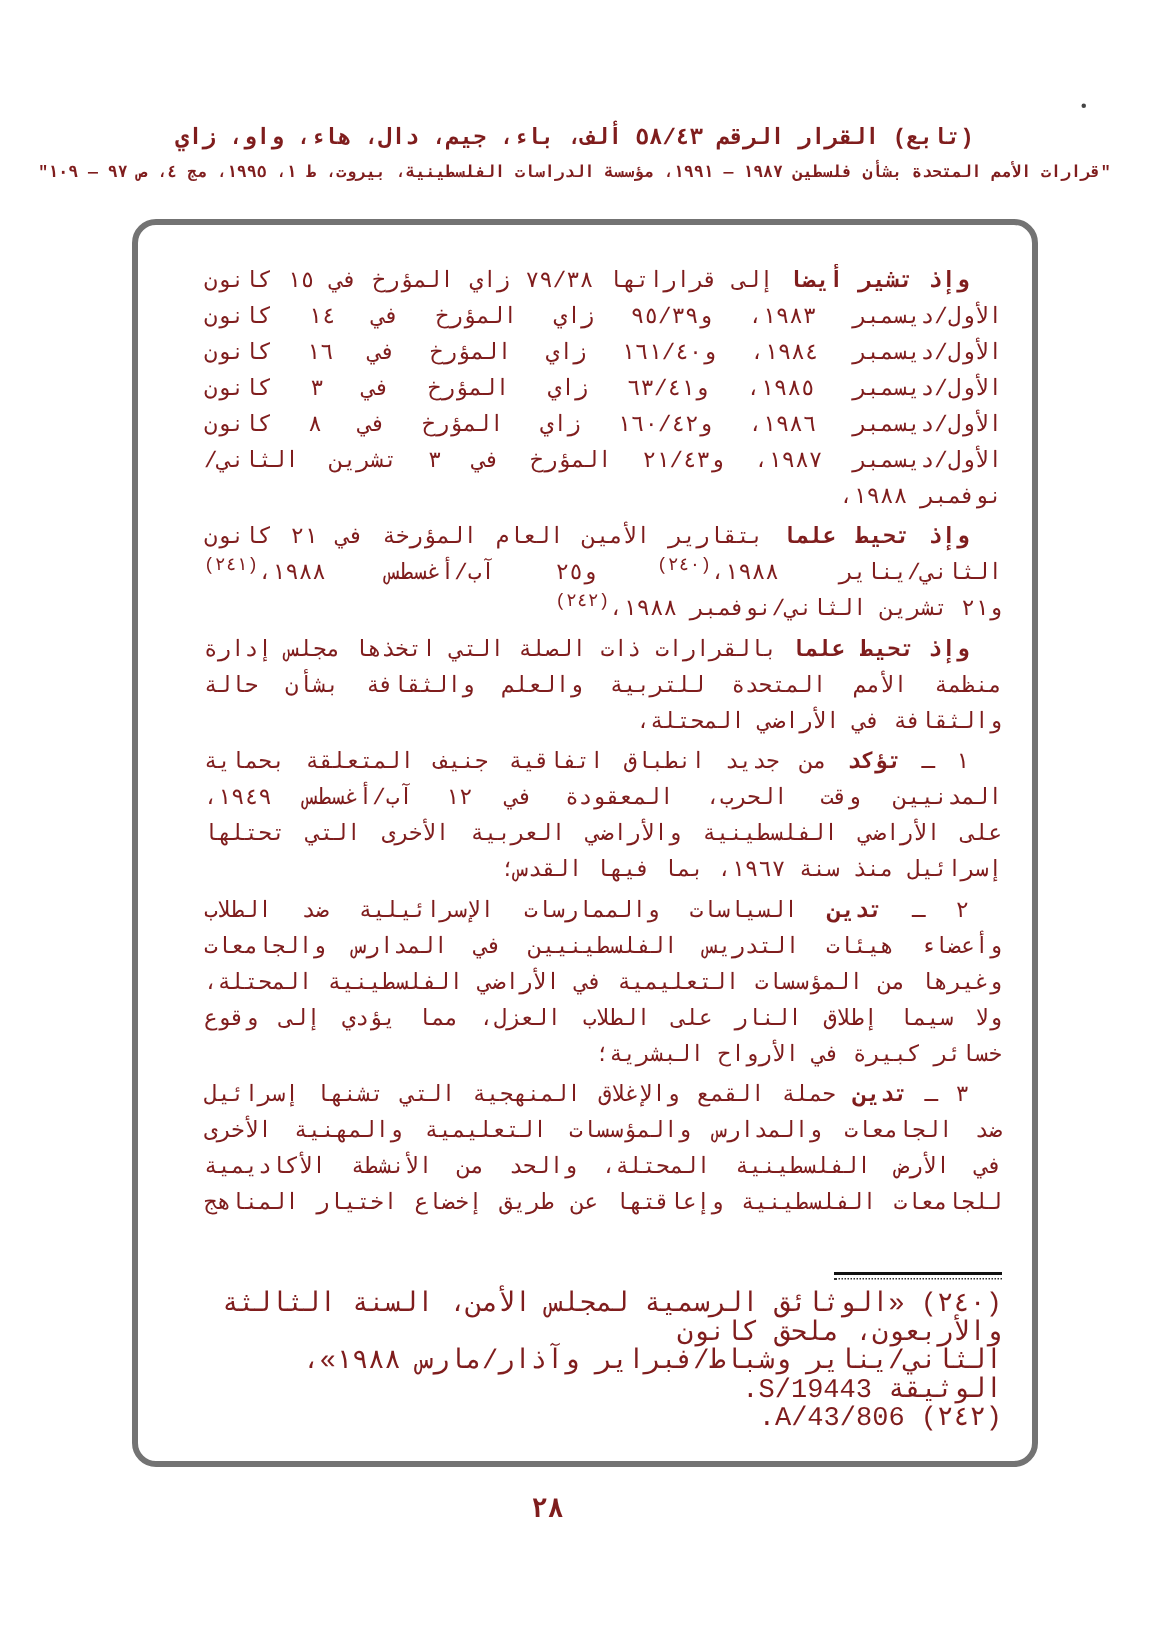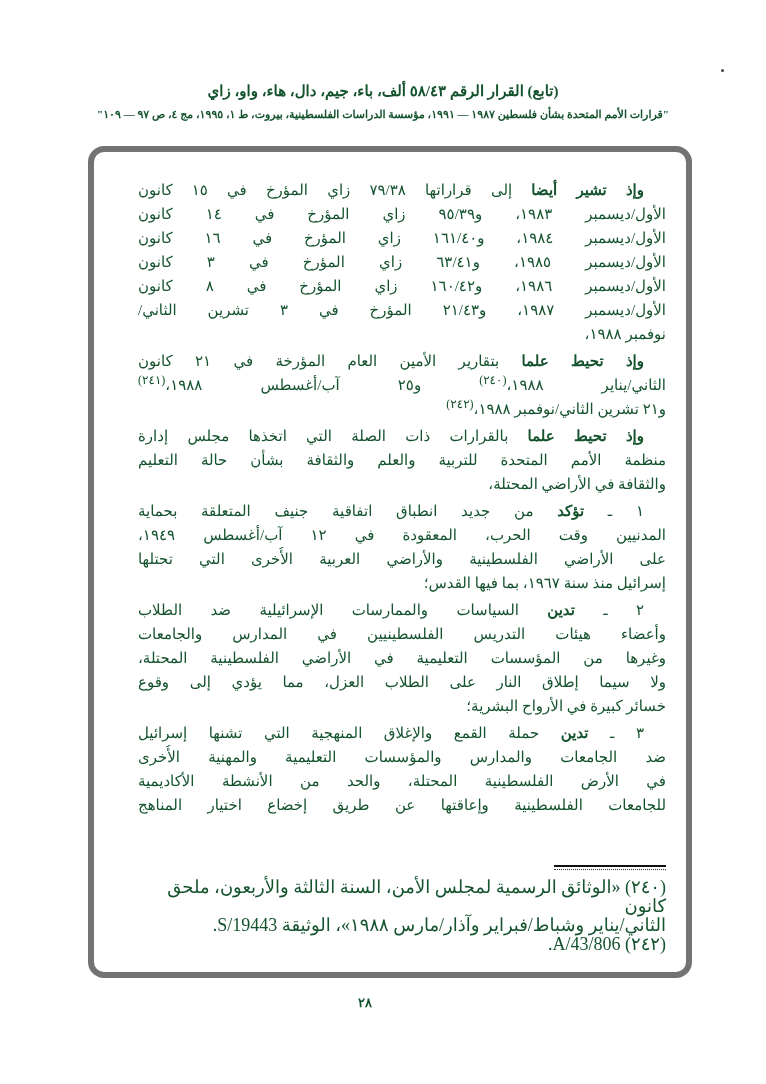--- a/index.html
+++ b/index.html
@@ -1,36 +1,36 @@
 <!DOCTYPE html>
 <html lang="ar"><head>
 <meta charset="utf-8">
 <style>
   html,body{margin:0;padding:0;background:#ffffff;}
   #page{
     position:relative;width:766px;height:1084px;background:#ffffff;
-    font-family:Liberation Serif, serif;color:#14532d;overflow:hidden;
+    font-family:Liberation Mono, monospace;color:#7f1d1d;overflow:hidden;
     direction:rtl;
   }
   
   .hdr1{
     position:absolute;top:82px;left:0;width:766px;text-align:center;
     font-size:15px;font-weight:bold;letter-spacing:0.2px;
   }
   .hdr2{
     position:absolute;top:108px;left:0;width:766px;text-align:center;
     font-size:11px;font-weight:bold;
   }
   .dot{
     position:absolute;top:69px;left:721px;width:3px;height:3px;background:#444;border-radius:50%;
   }
   
   .frame{
     position:absolute;left:88px;top:146px;width:604px;height:832px;
-    border:6px solid #737373;border-radius:16px;box-sizing:border-box;background:#fff;
+    border:4px solid #737373;border-radius:16px;box-sizing:border-box;background:#fff;
   }
   .inner{
     position:absolute;top:26px;right:20px;left:44px;bottom:10px;
   }
   
   .para{margin:0 0 3px 0;}
   .tl{
     line-height:24px;height:24px;overflow:hidden;
     font-size:15px;text-align:justify;text-align-last:justify;
   }
@@ -41,21 +41,21 @@
   
   .fnblock{position:absolute;right:0;left:0;bottom:8px;}
   .fnsep{
     width:112px;height:2px;border-top:2px solid #111;border-bottom:1px dotted #333;
     margin-bottom:8px;
   }
   .fn{font-size:18px;line-height:19px;text-align:right;}
   
   .pgnum{
     position:absolute;top:995px;left:345px;width:40px;text-align:center;
-    font-size:13px;font-weight:bold;
+    font-size:18px;font-weight:bold;
   }
 </style>
 </head>
 <body>
 
 <div id="page">
 
   <div class="dot"></div>
 
   <div class="hdr1">(تابع) القرار الرقم ٥٨/٤٣ ألف، باء، جيم، دال، هاء، واو، زاي</div>

